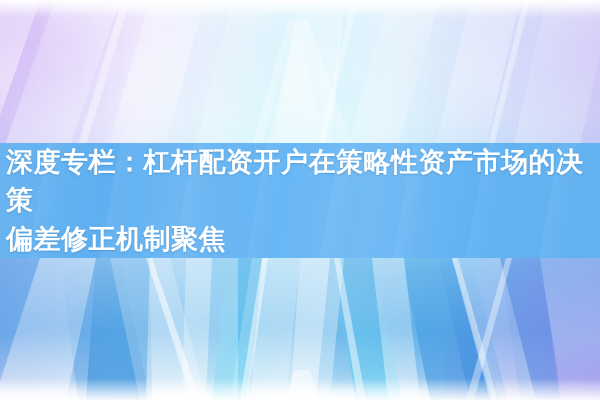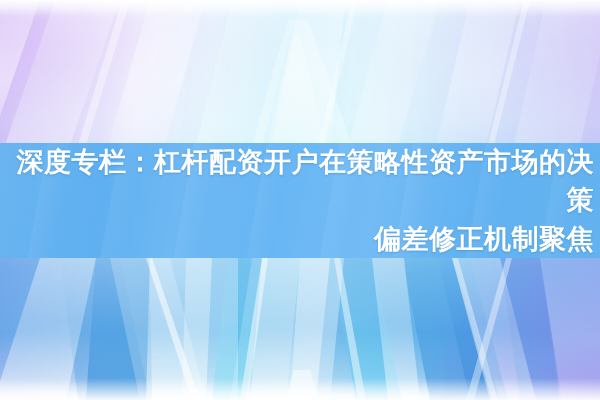--- a/index.html
+++ b/index.html
@@ -146,21 +146,21 @@
         rgba(255,255,255,0.00) 46px,
         rgba(255,255,255,0.055) 48px,
         rgba(255,255,255,0.00) 72px);
     pointer-events: none;
   }
 
   .banner-title {
     position: relative;
     z-index: 2;
     margin: 0;
-    text-align: right;
+    text-align: left;
     color: #ffffff;
     font-family: "DejaVu Sans", "Liberation Sans", sans-serif;
     font-weight: 700;
     font-size: 27px;
     line-height: 1.42;
     letter-spacing: 0.5px;
     white-space: pre-line;
     text-shadow: 0 1px 2px rgba(40,110,170,0.35);
   }
 </style>

